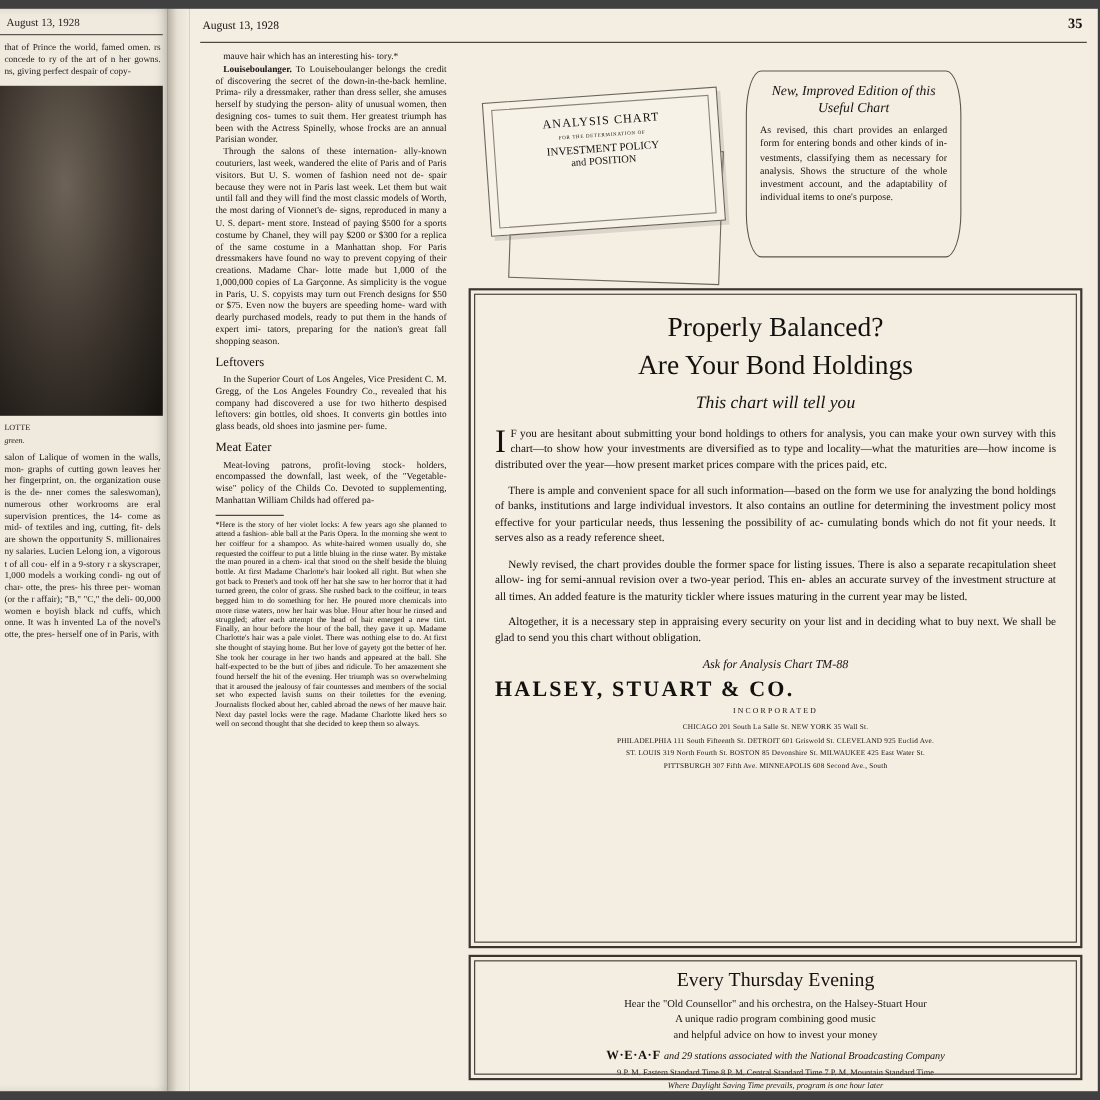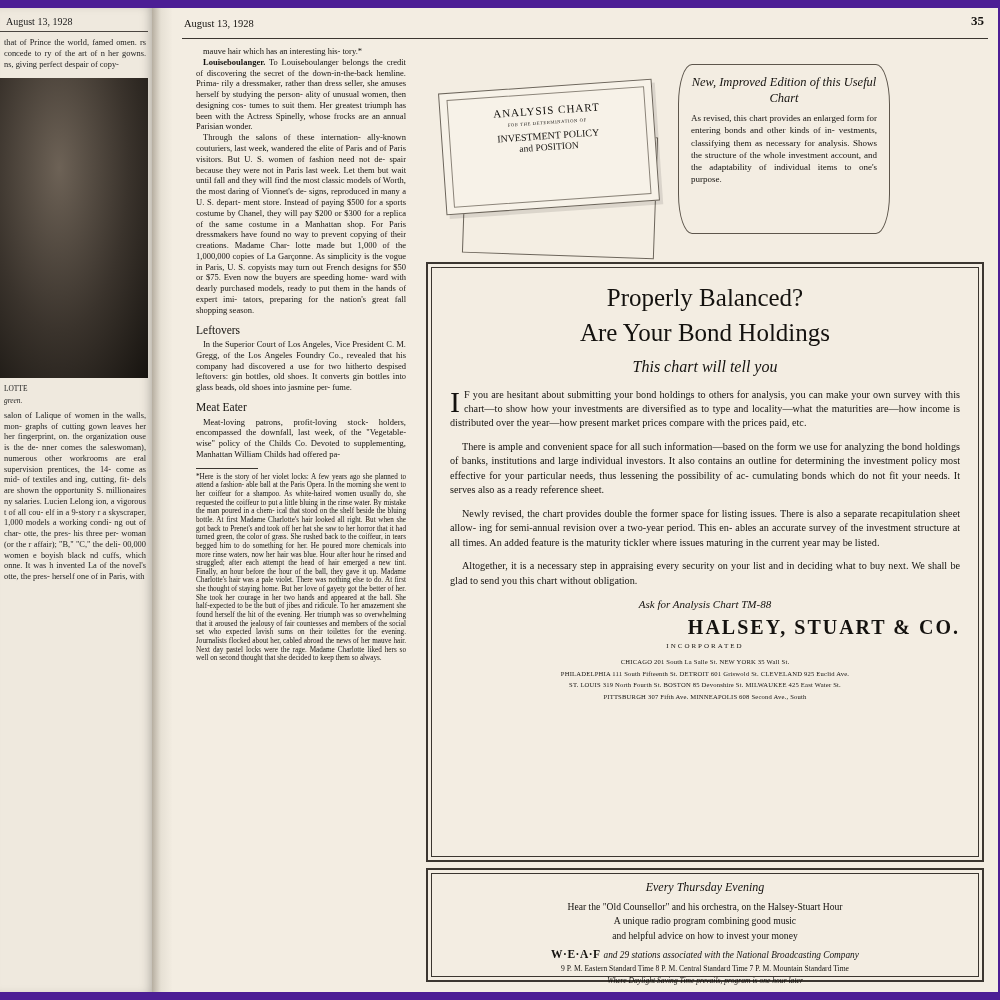--- a/index.html
+++ b/index.html
@@ -1,18 +1,18 @@
 <!DOCTYPE html>
 <html><head>
 <meta charset="utf-8">
 <style>
   html,body{margin:0;padding:0;background:#2a2a2a;}
   body{font-family:"Liberation Serif", serif;}
   .page{
-    position:relative;width:1000px;height:1000px;background:#4c1d95;
+    position:relative;width:1000px;height:1000px;background:#404040;
     overflow:hidden;
   }
   
   .leftpage{
     position:absolute;left:0;top:8px;width:152px;height:984px;
     background:#efe9de;color:#1b1b1b;
     box-shadow:inset -6px 0 12px -6px rgba(0,0,0,.35);
     overflow:hidden;
   }
   .gutter{
@@ -71,45 +71,45 @@
   }
   .cc-t1{font-size:11px;letter-spacing:1px;}
   .cc-t2{font-size:4.6px;letter-spacing:.6px;margin-top:4px;}
   .cc-t3{font-size:10px;margin-top:5px;}
   .cc-t4{font-size:9.5px;margin-top:1px;}
   .chart-sheet{
     position:absolute;left:36px;top:74px;width:190px;height:120px;
     background:#f4eee3;border:1px solid #6b645a;transform:rotate(2deg);
   }
   .callout{
-    position:absolute;left:258px;top:18px;width:212px;min-height:170px;
+    position:absolute;left:258px;top:18px;width:196px;min-height:170px;
     border:1px solid #5d564c;border-radius:14px/40px;padding:10px 12px;
     box-sizing:border-box;
   }
   .callout h3{margin:0 0 6px;font-size:12.5px;font-style:italic;text-align:center;line-height:1.25;font-weight:normal;}
   .callout p{margin:0;font-size:9px;line-height:1.35;text-align:justify;}
   .ad-main{
     position:absolute;left:6px;right:4px;top:216px;height:600px;
     border:2px solid #3b3630;box-sizing:border-box;padding:14px 22px 8px;
   }
   .ad-main .inner-line{position:absolute;left:3px;right:3px;top:3px;bottom:3px;border:1px solid #3b3630;pointer-events:none;}
   .ad-h1{font-size:25px;text-align:center;line-height:1.15;margin:6px 0 0;font-weight:normal;}
   .ad-h2{font-size:16px;font-style:italic;text-align:center;margin:10px 0 12px;font-weight:normal;}
   .ad-p{font-size:10.2px;line-height:1.42;text-align:justify;margin:0 0 9px;}
   .dropcap{float:left;font-size:30px;line-height:24px;padding:2px 4px 0 0;}
   .ad-ask{text-align:center;font-style:italic;font-size:11px;margin:10px 0 6px;}
-  .ad-brand{text-align:right;font-size:20px;letter-spacing:2px;font-weight:bold;margin:4px 0 0;}
+  .ad-brand{text-align:left;font-size:20px;letter-spacing:2px;font-weight:bold;margin:4px 0 0;}
   .ad-inc{text-align:center;font-size:7px;letter-spacing:2px;margin:3px 0 6px;}
   .ad-addr{text-align:center;font-size:6.6px;line-height:1.75;letter-spacing:.2px;}
   .ad-radio{
     position:absolute;left:6px;right:4px;top:822px;bottom:2px;
     border:2px solid #3b3630;box-sizing:border-box;padding:8px 10px;text-align:center;
   }
   .ad-radio .inner-line{position:absolute;left:3px;right:3px;top:3px;bottom:3px;border:1px solid #3b3630;}
-  .r1{font-size:12px;font-style:italic;margin:2px 0 5px;}
+  .r1{font-size:18px;margin:2px 0 5px;}
   .r2{font-size:9.6px;line-height:1.5;}
   .r3{font-size:11.5px;font-weight:bold;letter-spacing:.5px;margin:5px 0 2px;}
   .r3 i{font-weight:normal;font-size:9.3px;letter-spacing:0;}
   .r4{font-size:7.6px;margin-top:4px;}
   .r5{font-size:7.6px;font-style:italic;margin-top:3px;}
 </style>
 </head>
 <body>
 
 <div class="page">

